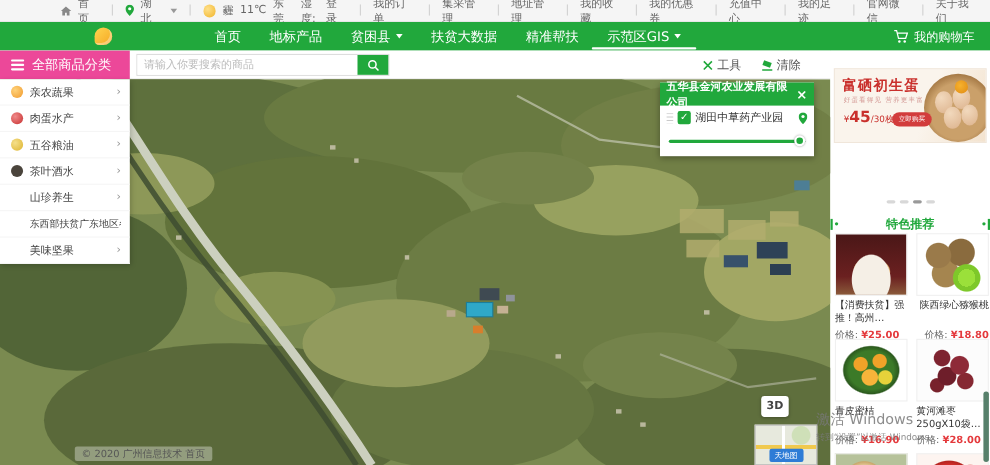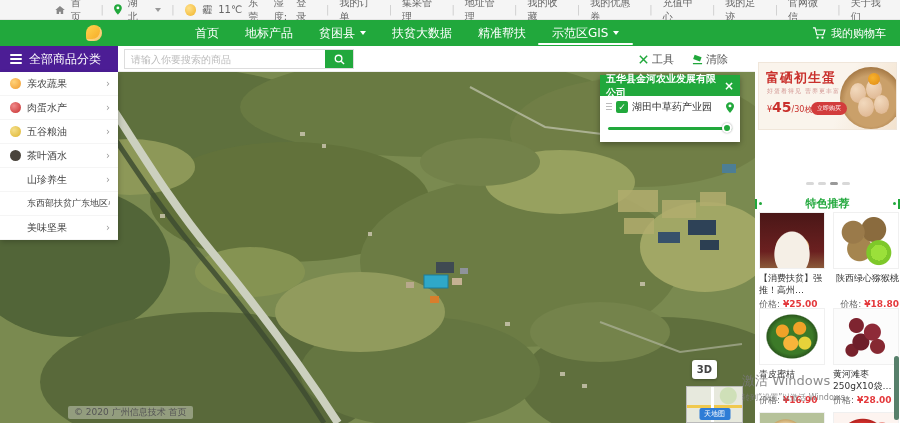--- a/index.html
+++ b/index.html
@@ -22,21 +22,21 @@
   .logo{width:16px;height:16px;background:linear-gradient(135deg,#ffd54f,#f5a623);border-radius:50% 50% 50% 4px;box-shadow:inset -2px -2px 0 rgba(255,255,255,.35);}
   .brand-name{color:#fff;font-weight:bold;font-size:14px;letter-spacing:1px;}
   .navmenu{position:absolute;left:195px;top:0;height:26px;display:flex;align-items:center;gap:26px;}
   .nav-item{color:#fff;font-size:12px;cursor:pointer;position:relative;height:26px;display:flex;align-items:center;gap:3px;}
   .nav-item .caret{border-top-color:#fff;}
   .nav-item.active::after{content:"";position:absolute;left:-14px;right:-14px;bottom:1px;height:2px;background:#fff;border-radius:1px;}
   .cartbox{position:absolute;right:14px;top:0;height:26px;display:flex;align-items:center;gap:5px;color:#fff;font-size:11px;cursor:pointer;}
 
   
   .searchrow{position:absolute;left:0;top:46px;width:755px;height:26px;background:#fff;border-bottom:1px solid #eee;}
-  .cat-btn{position:absolute;left:0;top:0;width:118px;height:26px;background:#4c1d95;color:#fff;display:flex;align-items:center;gap:7px;padding-left:10px;font-size:12px;cursor:pointer;}
+  .cat-btn{position:absolute;left:0;top:0;width:118px;height:26px;background:#ec4899;color:#fff;display:flex;align-items:center;gap:7px;padding-left:10px;font-size:12px;cursor:pointer;}
   .burger{display:inline-block;width:12px;}
   .burger i{display:block;height:2px;background:#fff;margin:2px 0;border-radius:1px;}
   .searchbox{position:absolute;left:124px;top:3px;width:230px;height:20px;border:1px solid #ddd;display:flex;background:#fff;}
   .searchbox input{flex:1;border:0;outline:none;font-size:10px;color:#333;padding:0 6px;font-family:inherit;}
   .searchbox input::placeholder{color:#bbb;}
   .search-btn{width:28px;height:100%;background:#21a83c;border:0;cursor:pointer;display:flex;align-items:center;justify-content:center;}
   .tools{position:absolute;left:638px;top:0;height:26px;display:flex;align-items:center;gap:18px;color:#555;font-size:11px;}
   .toolbtn{display:flex;align-items:center;gap:3px;cursor:pointer;}
 
   

